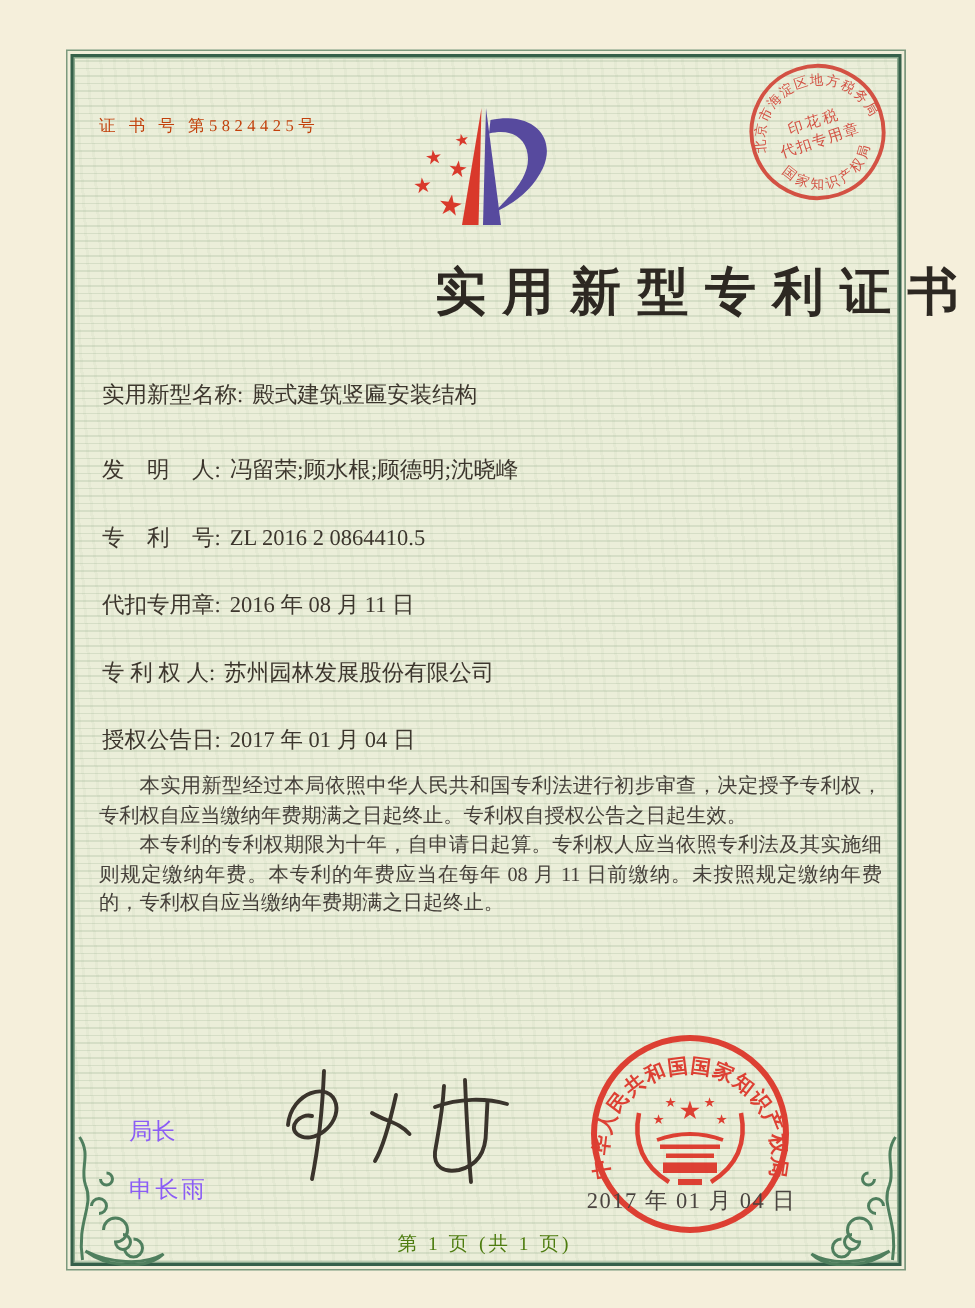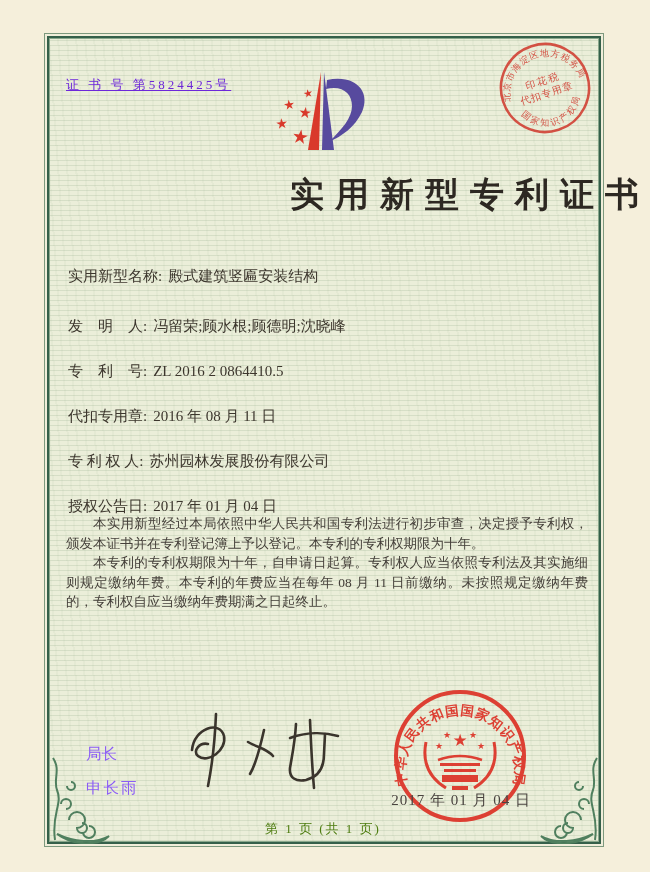--- a/index.html
+++ b/index.html
@@ -17,43 +17,43 @@
     background:#ebeed9;
   }
   .frame .texture{
     position:absolute;left:5px;top:5px;right:5px;bottom:5px;
     background-image:
       repeating-linear-gradient(0deg, rgba(128,158,122,.20) 0 1px, rgba(255,255,255,0) 1px 5px),
       repeating-linear-gradient(86deg, rgba(170,190,158,.10) 0 2px, rgba(255,255,255,0) 2px 9px);
   }
   .cert-no{
     position:absolute;left:66px;top:76px;
-    font-size:13px;letter-spacing:3px;white-space:pre;color:#6d28d9;text-decoration:underline;
+    font-size:11px;letter-spacing:3px;white-space:pre;color:#c2410c;
   }
   .logo{position:absolute;left:272px;top:54px;width:162px;height:120px;}
   .tax-stamp{
     position:absolute;left:497px;top:40px;width:96px;height:96px;
     transform:rotate(-18deg);opacity:.85;
   }
   .title{
     position:absolute;left:0;top:172px;width:650px;text-align:right;
     font-size:34px;font-weight:bold;letter-spacing:11px;color:#2d2822;
   }
-  .fields{position:absolute;left:68px;top:266px;width:520px;}
+  .fields{position:absolute;left:68px;top:254px;width:520px;}
   .field-row{margin-bottom:24px;font-size:15px;line-height:21px;color:#3c362d;}
   .field-row.first{margin-bottom:29px;}
   .f-label{display:inline-block;white-space:pre;}
   .f-value{margin-left:6px;white-space:pre;}
   .body-text{position:absolute;left:66px;top:514px;width:522px;}
   .body-text p{
     margin:0;text-indent:2em;text-align:justify;
     font-size:13.5px;line-height:19.5px;color:#45403a;
   }
   .signer{position:absolute;left:86px;top:744px;font-size:15.5px;color:#8b5cf6;}
-  .signer .signer-name{margin-top:13px;letter-spacing:2px;}
+  .signer .signer-name{margin-top:18px;letter-spacing:2px;}
   .signature{position:absolute;left:178px;top:708px;width:170px;height:92px;}
   .seal{position:absolute;left:390px;top:686px;width:140px;height:140px;opacity:.93;}
   .seal-date{
     position:absolute;left:386px;top:791px;width:150px;text-align:center;
     font-size:15px;letter-spacing:1px;color:#4a4440;white-space:pre;z-index:3;
   }
   .flourish{position:absolute;width:96px;height:96px;}
   .flourish.bl{left:47px;top:748px;}
   .flourish.br{left:507px;top:748px;transform:scaleX(-1);}
   .footer{
@@ -117,21 +117,21 @@
     </div>
     <div class="field-row">
       <span class="f-label">专 利 权 人:</span><span class="f-value">苏州园林发展股份有限公司</span>
     </div>
     <div class="field-row">
       <span class="f-label">授权公告日:</span><span class="f-value">2017 年 01 月 04 日</span>
     </div>
   </div>
 
   <div class="body-text">
-    <p>本实用新型经过本局依照中华人民共和国专利法进行初步审查，决定授予专利权，颁发本证书并在专利登记簿上予以登记。本专利的专利权期限为十年。</p>
+    <p>本实用新型经过本局依照中华人民共和国专利法进行初步审查，决定授予专利权，专利权自应当缴纳年费期满之日起终止。专利权自授权公告之日起生效。</p>
     <p>本专利的专利权期限为十年，自申请日起算。专利权人应当依照专利法及其实施细则规定缴纳年费。本专利的年费应当在每年 08 月 11 日前缴纳。未按照规定缴纳年费的，专利权自应当缴纳年费期满之日起终止。</p>
   </div>
 
   <div class="signer">
     <div class="signer-title">局长</div>
     <div class="signer-name">申长雨</div>
   </div>
 
   <svg class="signature" viewBox="0 0 170 92" fill="none" stroke="#3a342c" stroke-width="2.6" stroke-linecap="round">
     <path d="M14,42 C16,20 42,12 46,28 C49,42 30,56 20,48 C14,43 22,34 30,36"></path>

